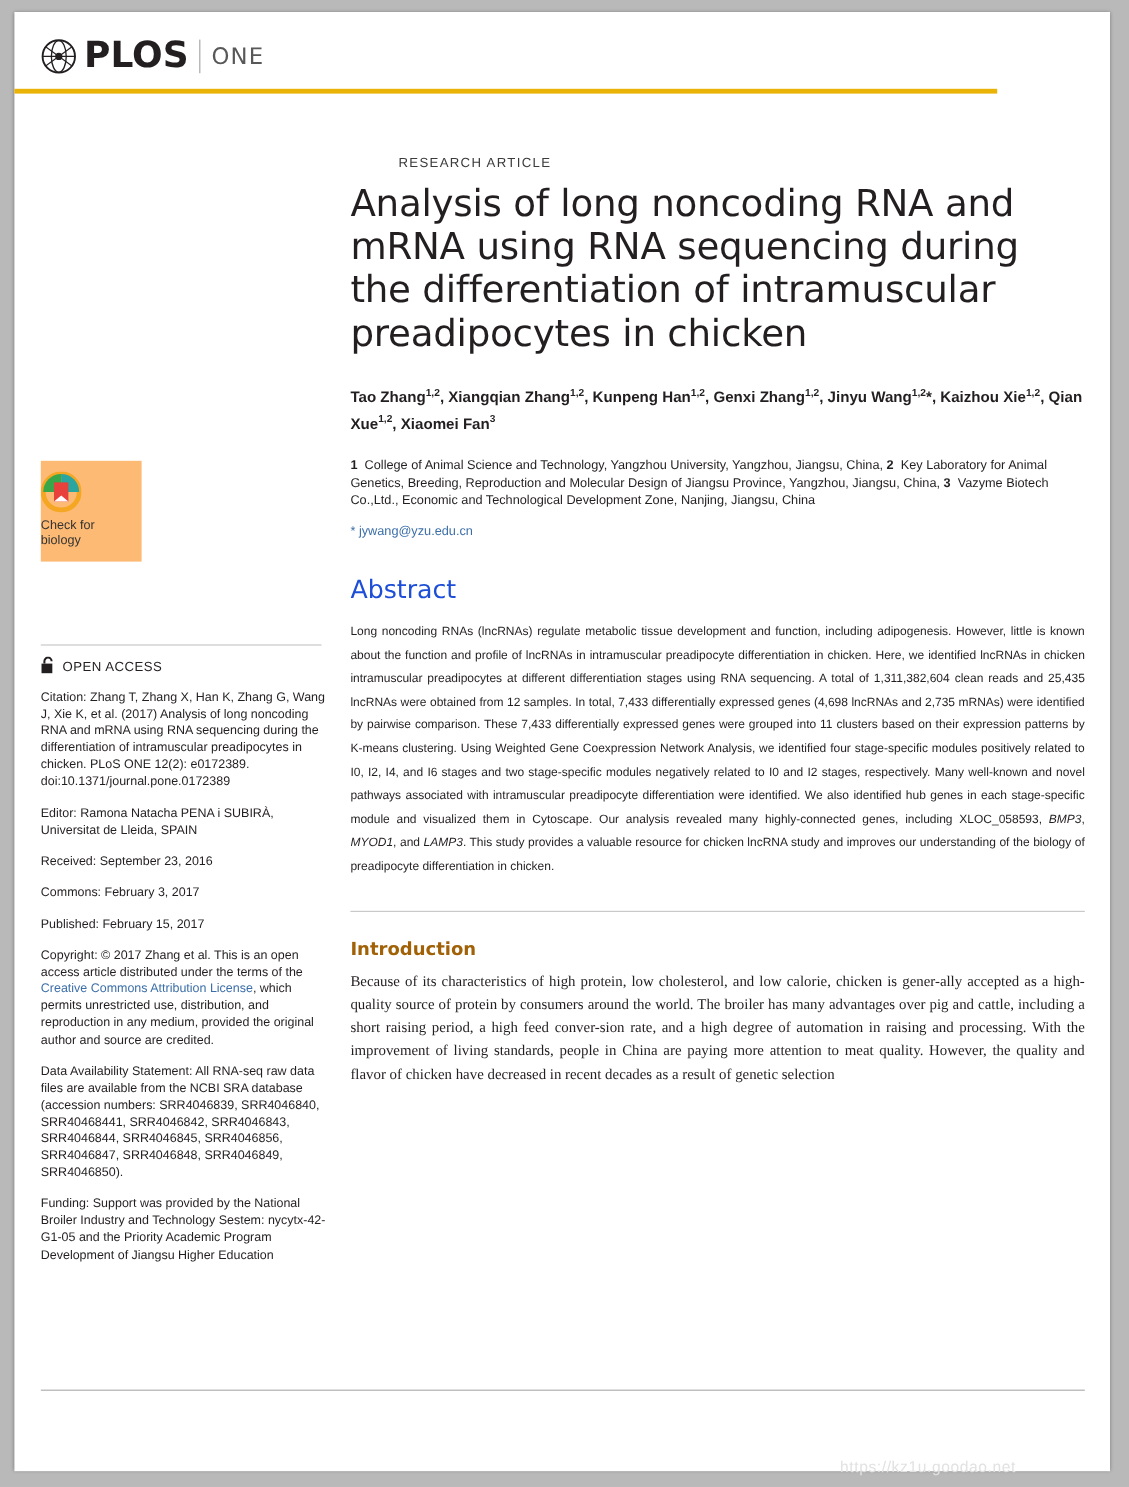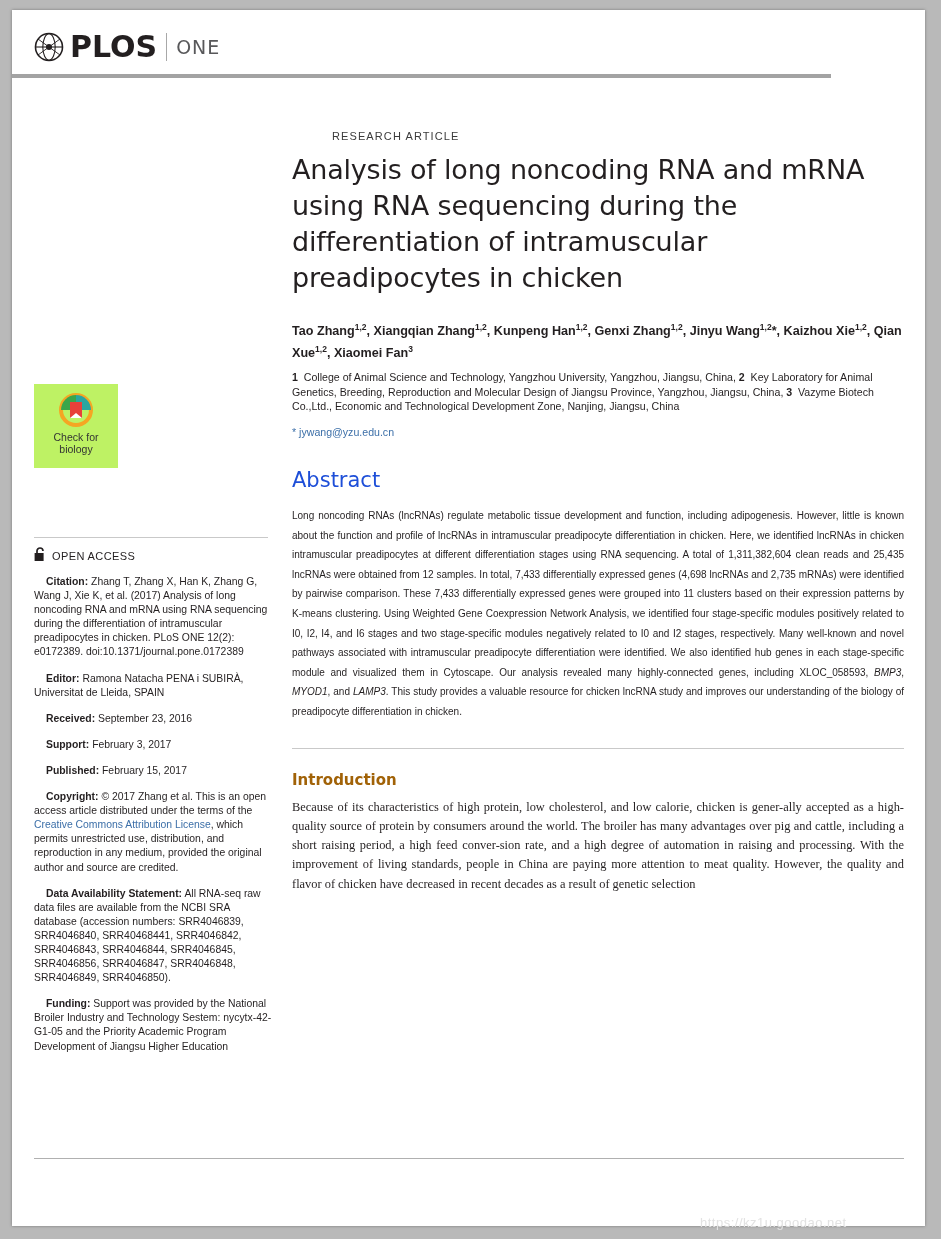--- a/index.html
+++ b/index.html
@@ -23,21 +23,21 @@
     box-shadow: 0 0 3px rgba(0,0,0,0.35);
     box-sizing: border-box;
   }
 
   
   .header {
     position: absolute;
     left: 0; top: 0;
     width: 819px;
     height: 68px;
-    border-bottom: 4px solid #a3a3a3;
+    border-bottom: 4px solid #eab308;
     box-sizing: border-box;
   }
   .logo-wrap {
     position: absolute;
     left: 22px;
     top: 22px;
     display: flex;
     align-items: center;
   }
   .logo-mark {
@@ -63,22 +63,22 @@
     color: #58585a;
     letter-spacing: 1px;
     font-family: "DejaVu Sans", sans-serif;
   }
   .checkbox-badge {
     position: absolute;
     left: 22px;
     top: 374px;
     width: 84px;
     height: 84px;
-    background: #bef264;
-    text-align: center;
+    background: #fdba74;
+    text-align: left;
     box-sizing: border-box;
     padding-top: 9px;
   }
   .cfu-ring {
     width: 34px; height: 34px;
     margin: 0 auto 5px;
   }
   .cfu-text {
     font-size: 10.5px;
     line-height: 12px;
@@ -108,52 +108,52 @@
     position: absolute;
     left: 22px;
     top: 565px;
     width: 240px;
     font-size: 10.4px;
     line-height: 14.1px;
     color: #231f20;
     font-family: "Liberation Sans", sans-serif;
   }
   .meta p { margin: 0 0 12px 0; }
-  .meta b { font-weight: bold; margin-left: 12px; }
+  .meta b { font-weight: normal; }
   .meta a { color: #3c6fa8; text-decoration: none; }
 
   
   .main {
     position: absolute;
     left: 280px;
     top: 120px;
     width: 612px;
   }
   .kicker {
     font-size: 11px;
     letter-spacing: 1.1px;
     color: #3b3b3b;
     margin-bottom: 10px;
     margin-left: 40px;
   }
   .title {
-    font-size: 27px;
+    font-size: 31px;
     line-height: 36px;
     color: #231f20;
     font-weight: normal;
     margin: 0 0 22px 0;
     font-family: "DejaVu Sans", sans-serif;
     letter-spacing: -0.2px;
   }
   .authors {
     font-size: 12.6px;
     line-height: 18px;
     font-weight: bold;
     color: #231f20;
-    margin-bottom: 8px;
+    margin-bottom: 19px;
   }
   .authors sup { font-weight: bold; font-size: 8.5px; }
   .affil {
     font-size: 10.6px;
     line-height: 14.2px;
     color: #231f20;
     margin-bottom: 13px;
   }
   .affil b { font-weight: bold; }
   .corresp {
@@ -288,21 +288,21 @@
     </p>
     <p>
       <b>Editor:</b>
       <span>Ramona Natacha PENA i SUBIRÀ, Universitat de Lleida, SPAIN</span>
     </p>
     <p>
       <b>Received:</b>
       <span>September 23, 2016</span>
     </p>
     <p>
-      <b>Support:</b>
+      <b>Commons:</b>
       <span>February 3, 2017</span>
     </p>
     <p>
       <b>Published:</b>
       <span>February 15, 2017</span>
     </p>
     <p>
       <b>Copyright:</b>
       <span>© 2017 Zhang et al. This is an open access article distributed under the terms of the </span><a href="#">Creative Commons Attribution License</a><span>, which permits unrestricted use, distribution, and reproduction in any medium, provided the original author and source are credited.</span>
     </p>

